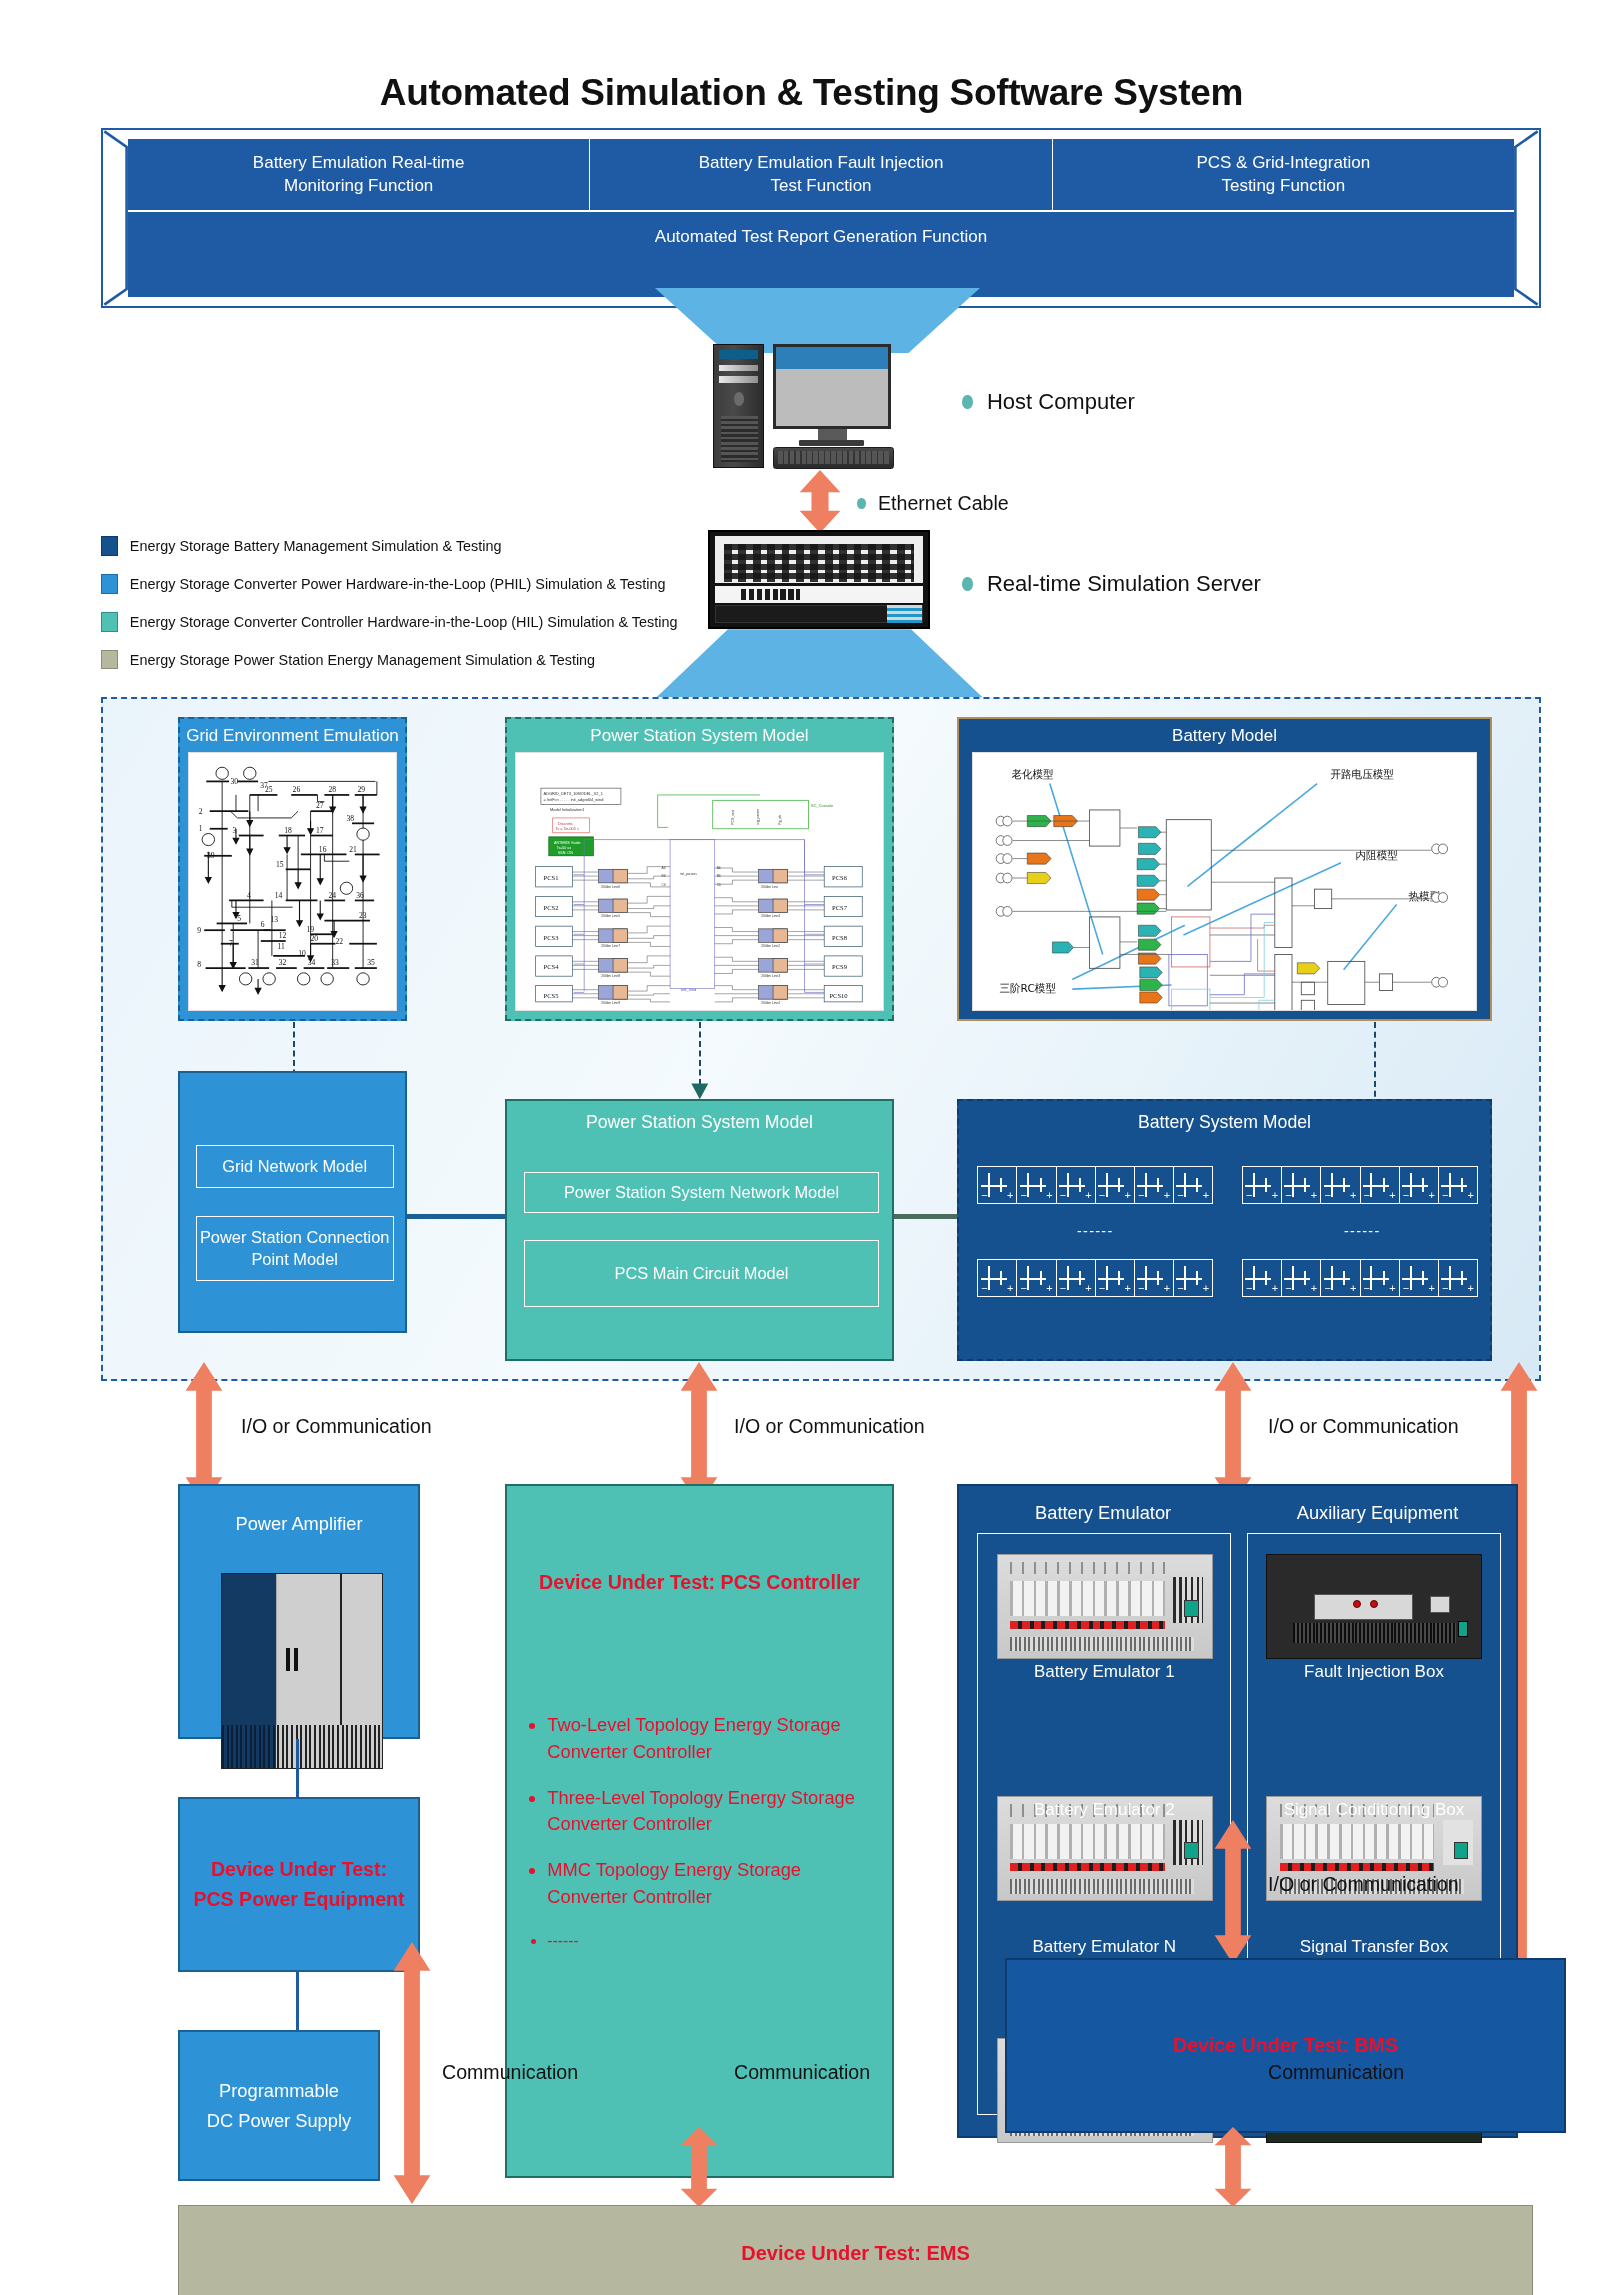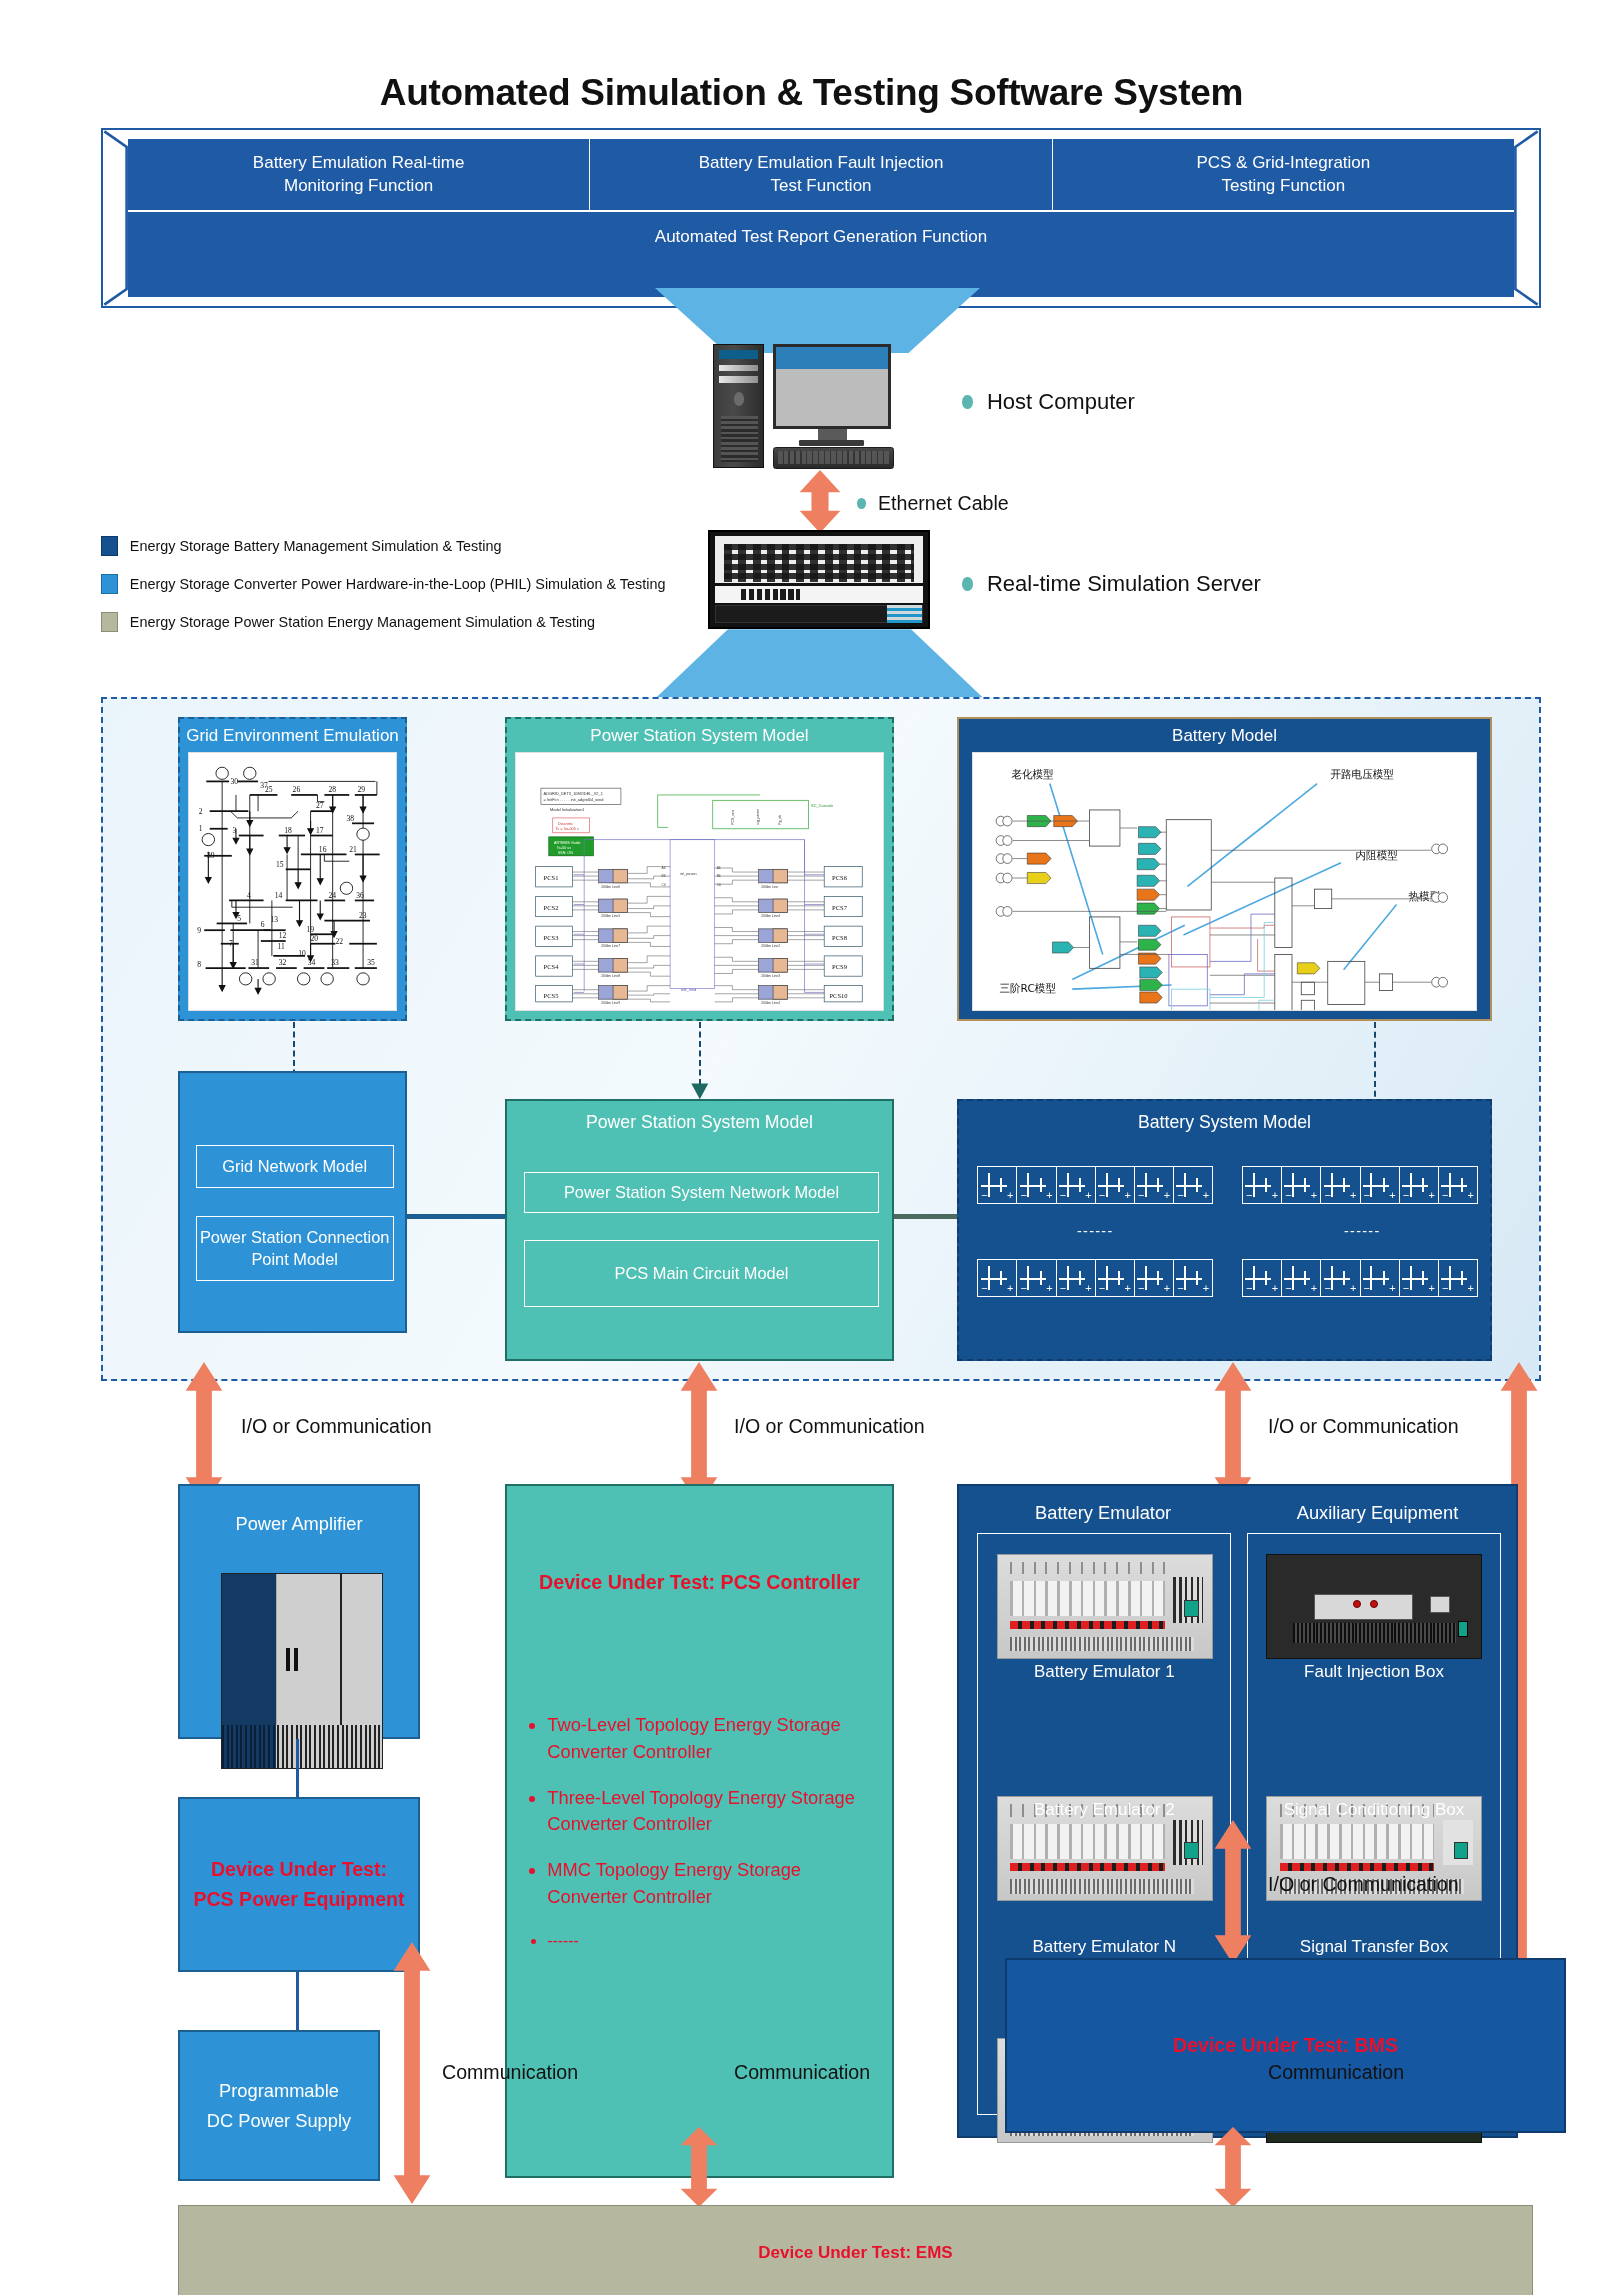--- a/index.html
+++ b/index.html
@@ -291,20 +291,24 @@
 </svg>
 
 <div class="abs" id="legend">
   <div class="leg-row">
     <span class="leg-swatch" style="background:#15508f;border:0.7px solid #0d3a6b"></span>
     <span class="leg-text">Energy Storage Battery Management Simulation &amp; Testing</span>
   </div>
   <div class="leg-row">
     <span class="leg-swatch" style="background:#2e93d6;border:0.7px solid #1b6ea8"></span>
     <span class="leg-text">Energy Storage Converter Power Hardware-in-the-Loop (PHIL) Simulation &amp; Testing</span>
+  </div>
+  <div class="leg-row">
+    <span class="leg-swatch" style="background:#4fc0b4;border:0.7px solid #2f8f85"></span>
+    <span class="leg-text">Energy Storage Converter Controller Hardware-in-the-Loop (HIL) Simulation &amp; Testing</span>
   </div>
   <div class="leg-row">
     <span class="leg-swatch" style="background:#b5b79e;border:0.7px solid #8b8d76"></span>
     <span class="leg-text">Energy Storage Power Station Energy Management Simulation &amp; Testing</span>
   </div>
 </div>
 
 <div class="abs" id="sim-area"></div>
 
 <div class="model-card abs" style="left:178px; top:717px; width:229px; height:304px; background:#2e93d6; border:2.6px dashed #1b5f93;">
@@ -1087,15 +1091,15 @@
 </svg>
 <div class="io-label" style="left:734px; top:2061px;">Communication</div>
 
 <svg class="abs" style="left:1212px; top:2127px;" width="42" height="80" viewBox="0 0 64 122">
   <polygon points="32,0 60,28 44,28 44,94 60,94 32,122 4,94 20,94 20,28 4,28" fill="#ee7f61"></polygon>
 </svg>
 <div class="io-label" style="left:1268px; top:2061px;">Communication</div>
 
 <div class="eq-box abs" style="left:178px; top:2205px; width:1355px; height:95px; background:#b5b79e; border:1.3px solid #8b8d76;
             display:flex; align-items:center; justify-content:center;">
-  <div class="red-title" style="font-size:17px;">Device Under Test: EMS</div>
+  <div class="red-title" style="font-size:20px;">Device Under Test: EMS</div>
 </div>
 
 
 </body></html>

